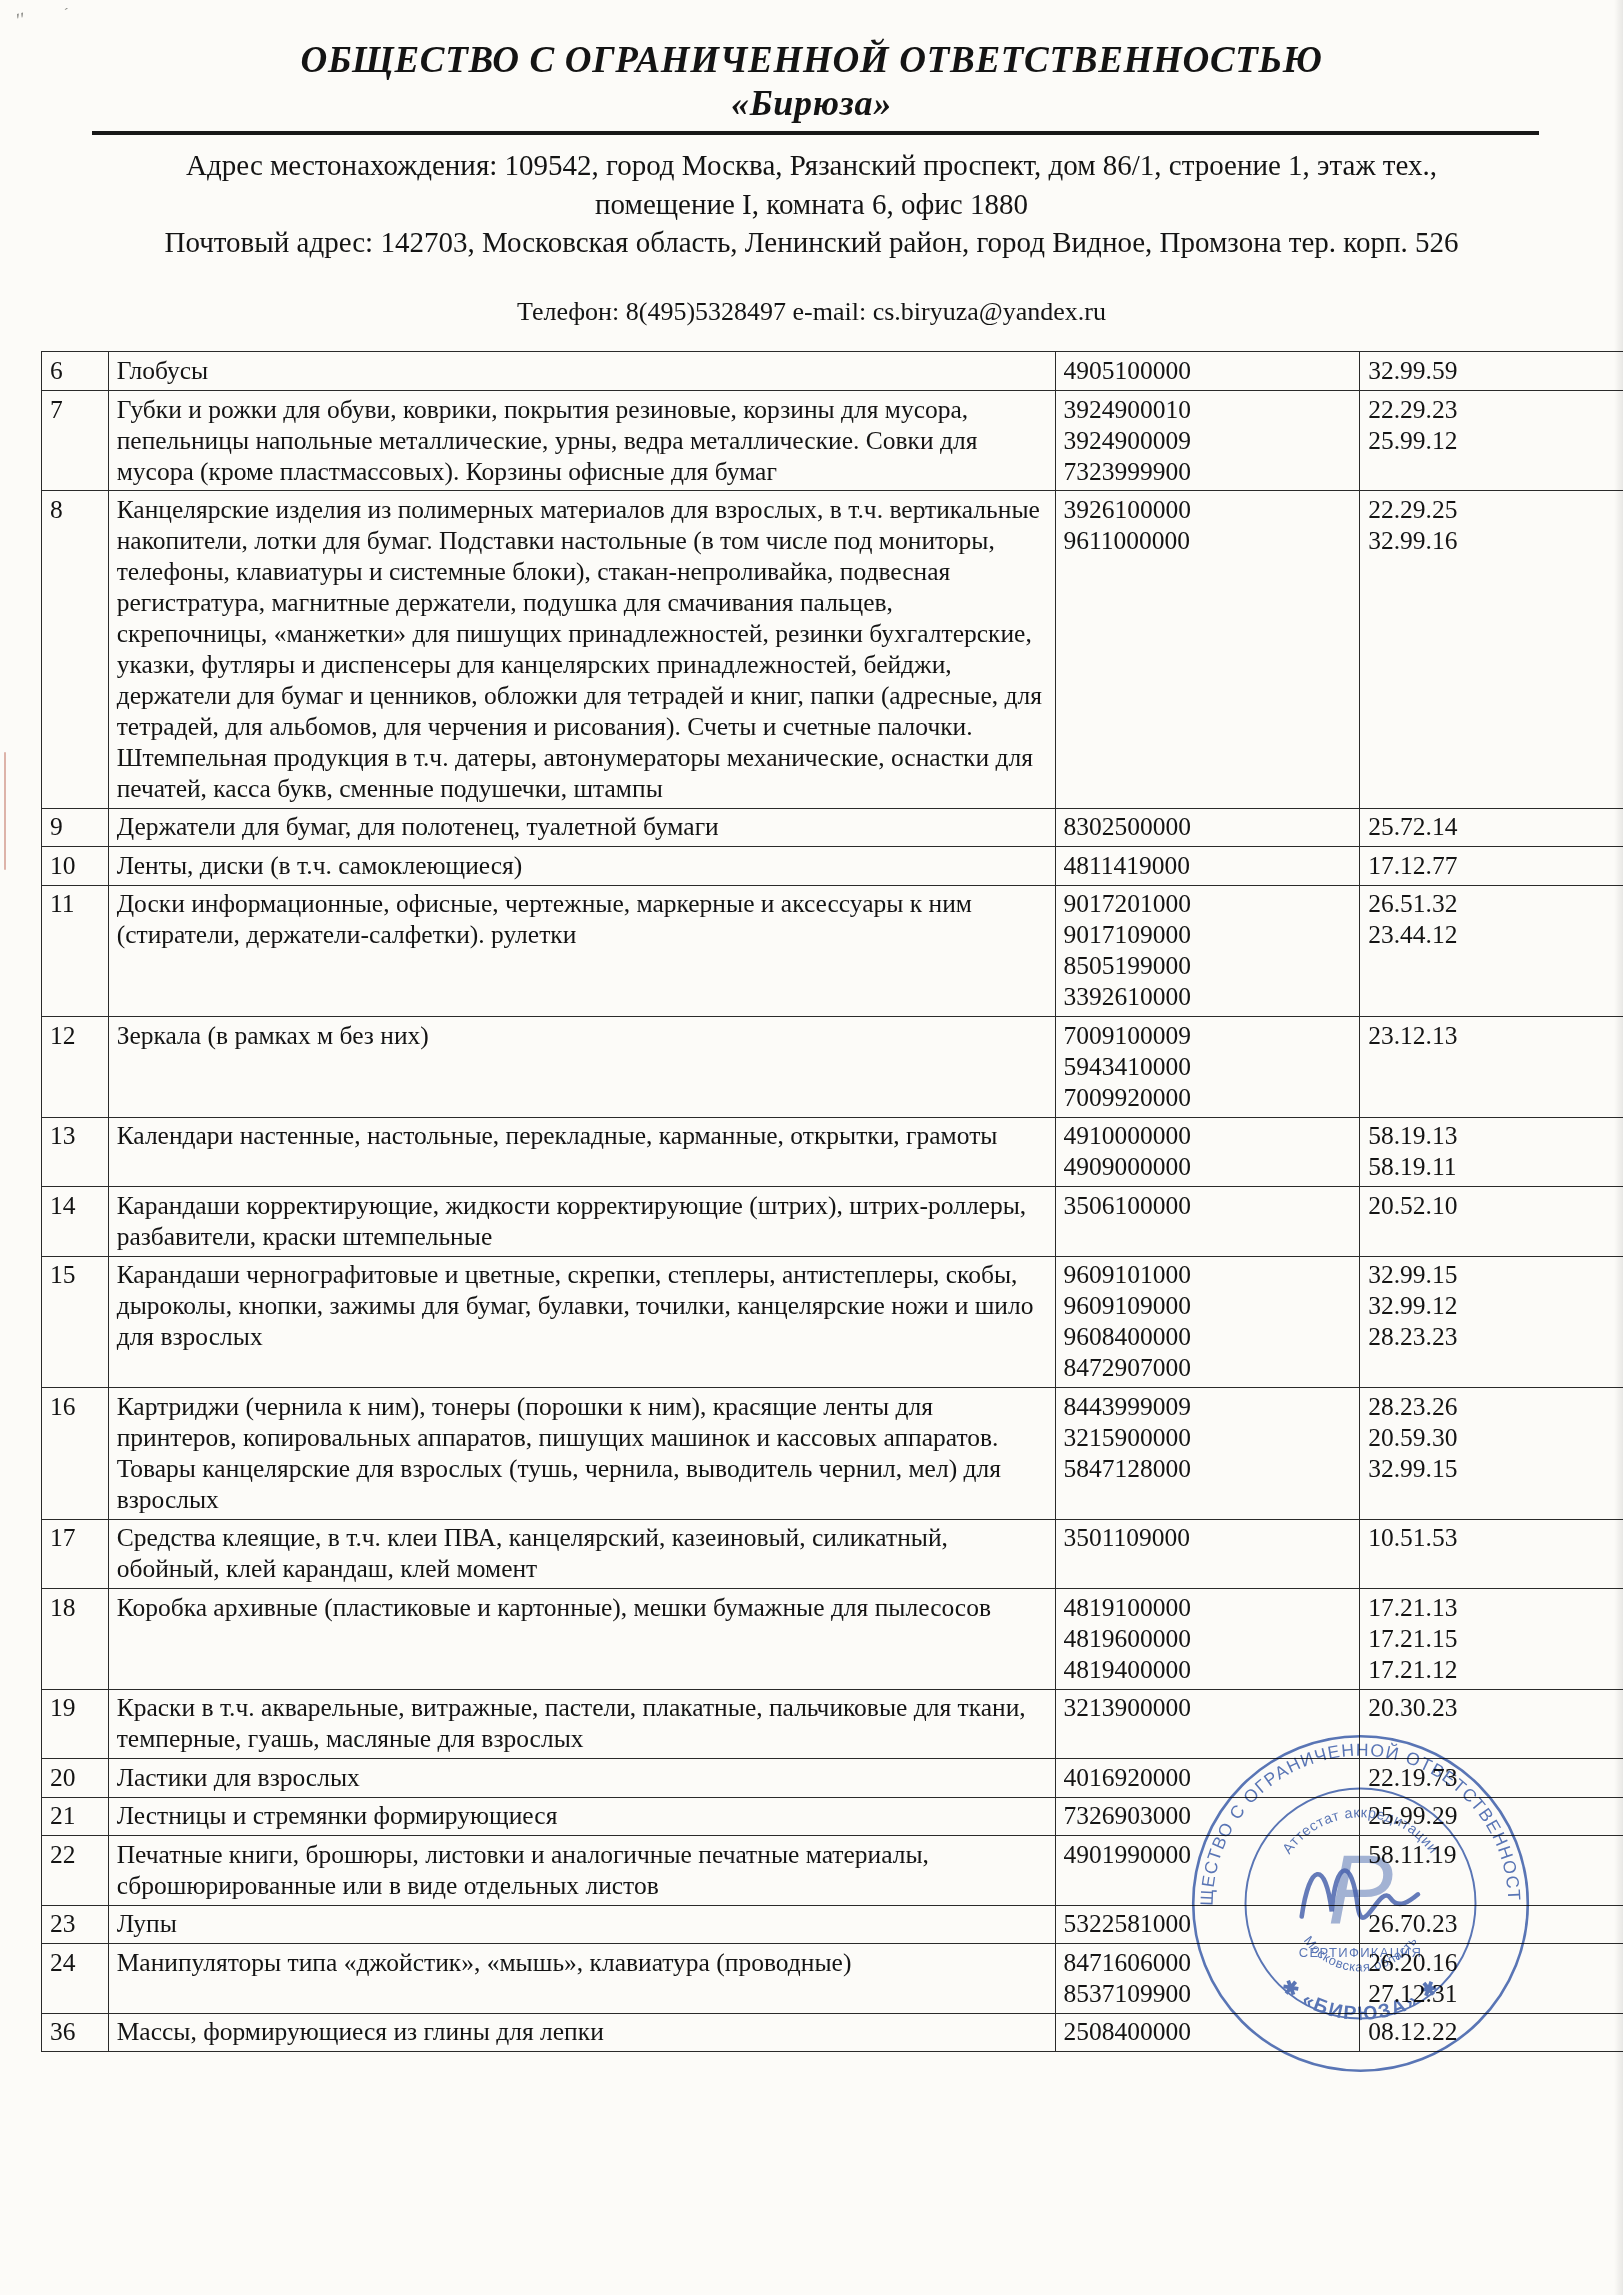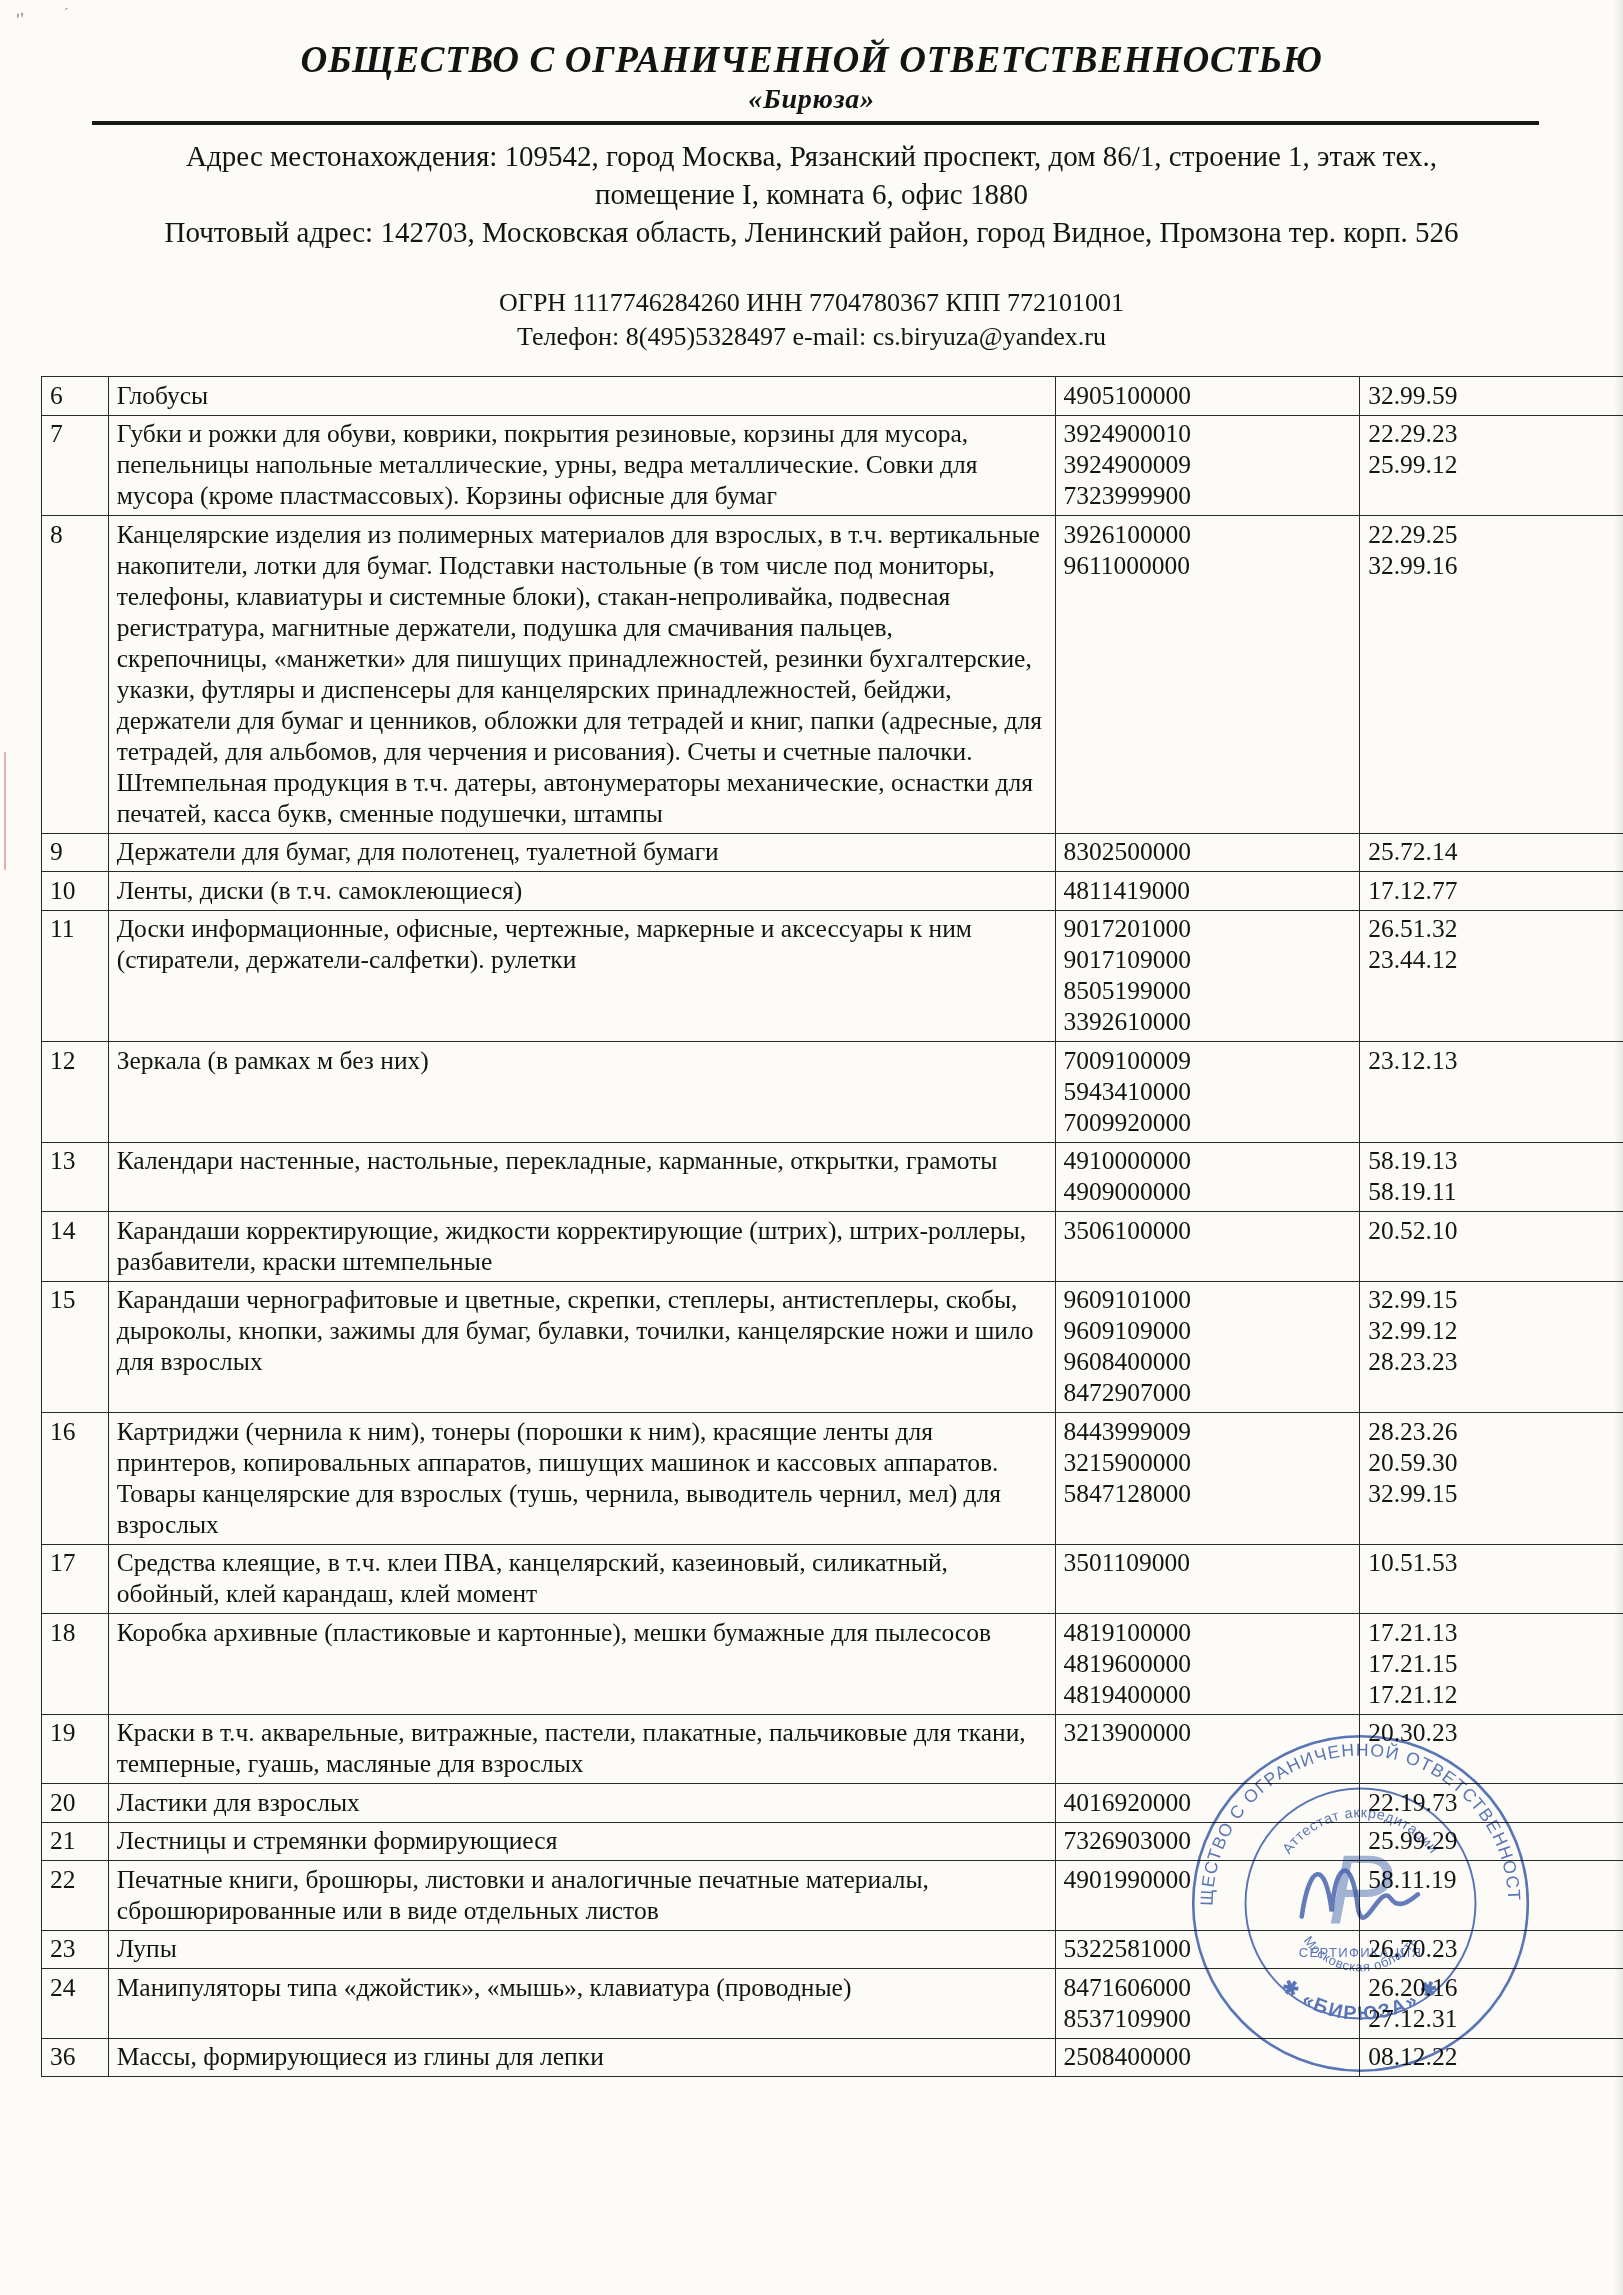--- a/index.html
+++ b/index.html
@@ -26,21 +26,21 @@
     transform:rotate(-12deg); font-family:"Liberation Serif", serif;
   }
   .pen-mark.m2 { left:63px; top:5.2px; font-size:14.4px; transform:rotate(8deg); }
 
   
   .header { padding-top:38px; text-align:center; }
   .title {
     font-size:37px; font-weight:bold; font-style:italic;
     letter-spacing:0.7px; line-height:1.18;
   }
-  .title.company { font-size:28px; }
+  .title.company { font-size:36px; }
   .rule { height:3.9px; background:#181818; margin:6.5px 84px 11.8px 92px; }
   .addr { font-size:29px; line-height:1.32; }
   .reg-block { margin-top:34px; }
   .reg-line { font-size:26px; line-height:1.32; }
 
   
   table.products {
     border-collapse:collapse;
     margin:22px 0 0 41px;
     table-layout:fixed;
@@ -82,21 +82,20 @@
   <div class="pen-mark m2">ˊ</div>
 
   <div class="header">
     <div class="title">ОБЩЕСТВО С ОГРАНИЧЕННОЙ ОТВЕТСТВЕННОСТЬЮ</div>
     <div class="title company">«Бирюза»</div>
     <div class="rule"></div>
     <div class="addr">Адрес местонахождения: 109542, город Москва, Рязанский проспект, дом 86/1, строение 1, этаж тех.,</div>
     <div class="addr">помещение I, комната 6, офис 1880</div>
     <div class="addr">Почтовый адрес: 142703, Московская область, Ленинский район, город Видное, Промзона тер. корп. 526</div>
     <div class="reg-block">
-      <div class="reg-line">ОГРН 1117746284260 ИНН 7704780367 КПП 772101001</div>
       <div class="reg-line">Телефон: 8(495)5328497 e-mail: cs.biryuza@yandex.ru</div>
     </div>
   </div>
 
   <table class="products">
     <tbody>
         <tr>
       <td class="c-num">6</td>
       <td class="c-desc">Глобусы</td>
       <td class="c-code">

